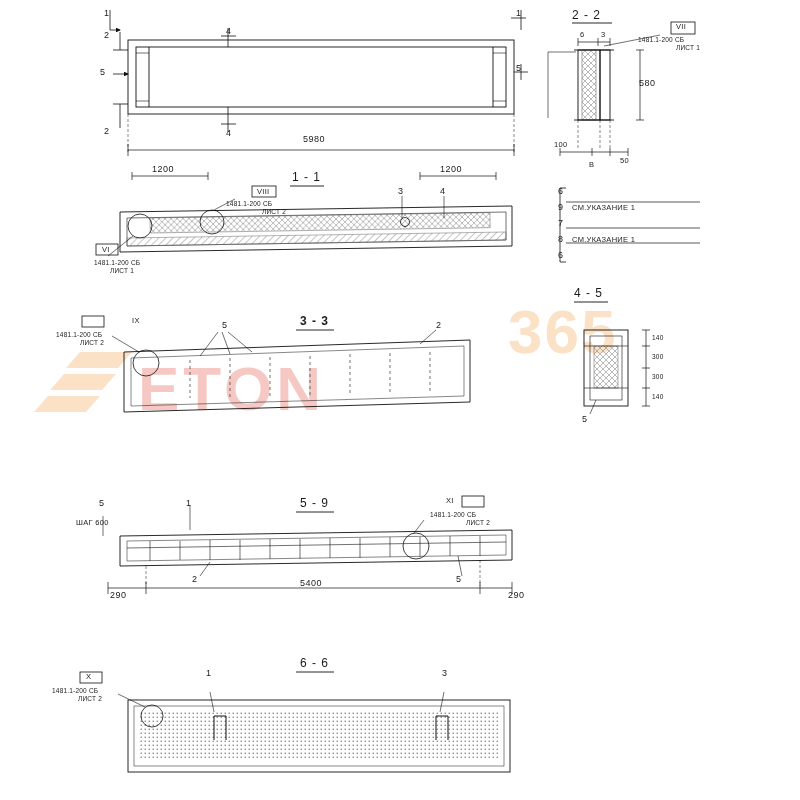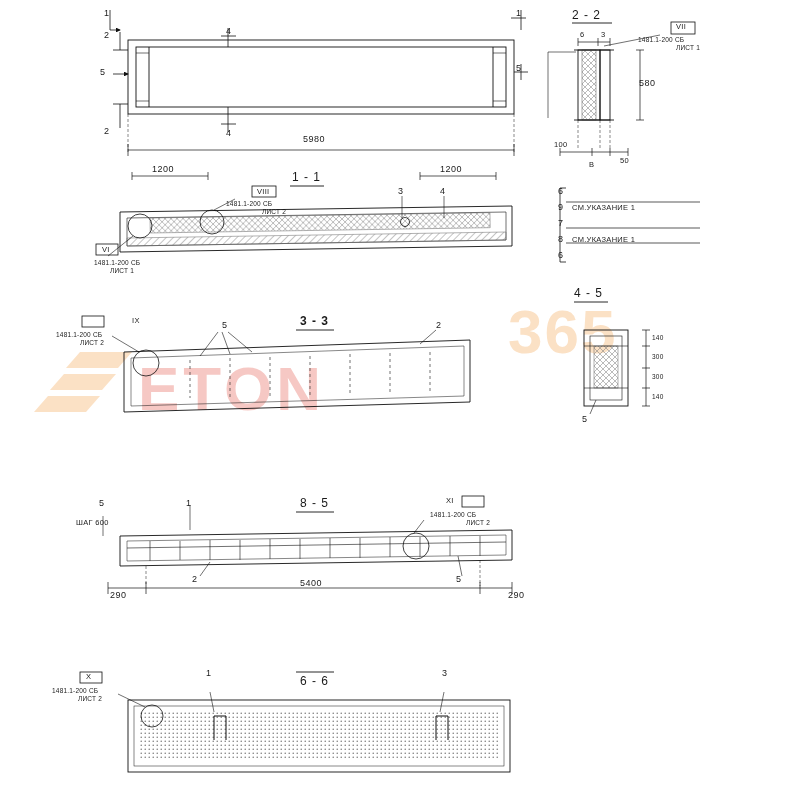--- a/index.html
+++ b/index.html
@@ -327,32 +327,32 @@
   <div class="lbl" style="left:222px; top:320px;">5</div>
   <div class="lbl" style="left:436px; top:320px;">2</div>
 
   <div class="lbl big" style="left:574px; top:288px;">4 - 5</div>
   <div class="lbl tiny" style="left:652px; top:333px;">140</div>
   <div class="lbl tiny" style="left:652px; top:352px;">300</div>
   <div class="lbl tiny" style="left:652px; top:372px;">300</div>
   <div class="lbl tiny" style="left:652px; top:392px;">140</div>
   <div class="lbl" style="left:582px; top:414px;">5</div>
 
-  <div class="lbl big" style="left:300px; top:498px;">8 - 5</div>
+  <div class="lbl big" style="left:300px; top:498px;">5 - 9</div>
   <div class="lbl" style="left:99px; top:498px;">5</div>
   <div class="lbl small" style="left:76px; top:518px;">ШАГ 600</div>
   <div class="lbl" style="left:186px; top:498px;">1</div>
   <div class="lbl small" style="left:446px; top:496px;">XI</div>
   <div class="lbl tiny" style="left:430px; top:510px;">1481.1-200 СБ</div>
   <div class="lbl tiny" style="left:466px; top:518px;">ЛИСТ 2</div>
   <div class="lbl" style="left:192px; top:574px;">2</div>
   <div class="lbl" style="left:456px; top:574px;">5</div>
   <div class="lbl" style="left:110px; top:590px;">290</div>
   <div class="lbl" style="left:300px; top:578px;">5400</div>
   <div class="lbl" style="left:508px; top:590px;">290</div>
 
-  <div class="lbl big" style="left:300px; top:676px;">6 - 6</div>
+  <div class="lbl big" style="left:300px; top:658px;">6 - 6</div>
   <div class="lbl small" style="left:86px; top:672px;">X</div>
   <div class="lbl tiny" style="left:52px; top:686px;">1481.1-200 СБ</div>
   <div class="lbl tiny" style="left:78px; top:694px;">ЛИСТ 2</div>
   <div class="lbl" style="left:206px; top:668px;">1</div>
   <div class="lbl" style="left:442px; top:668px;">3</div>
 </div>
 
 </body></html>

